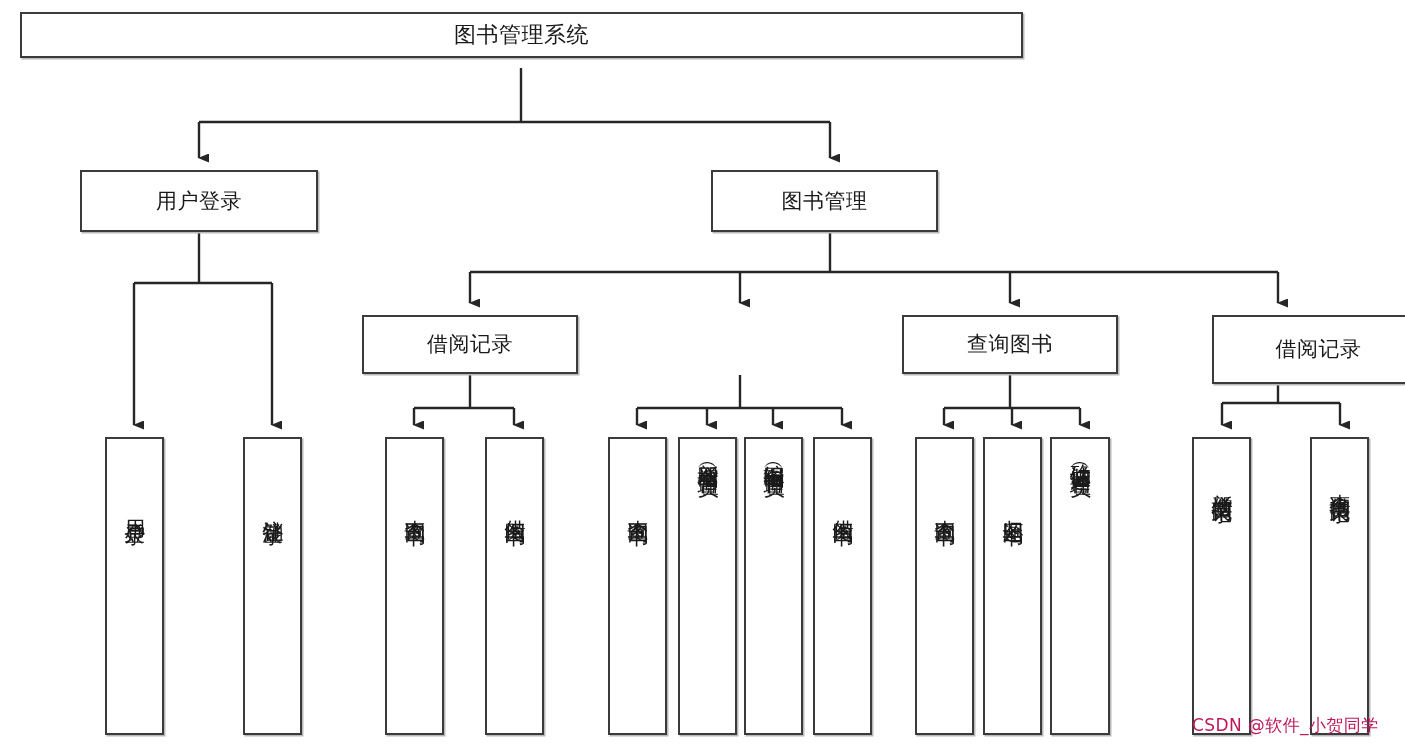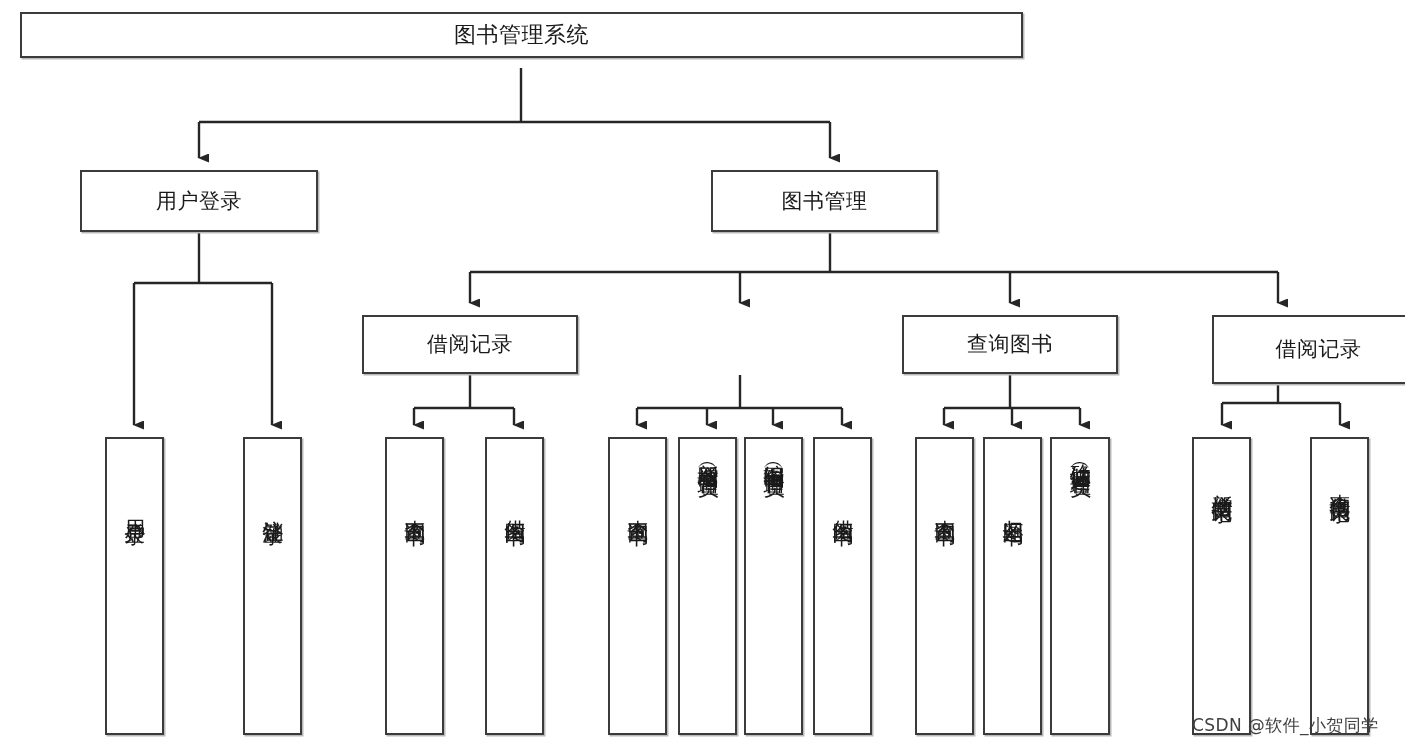--- a/index.html
+++ b/index.html
@@ -60,21 +60,21 @@
   .node.vert .node-label {
     writing-mode: vertical-rl;
     text-orientation: upright;
     font-size: 21px;
     line-height: 1.0;
     letter-spacing: 2px;
     white-space: nowrap;
   }
   .watermark {
     position: absolute;
-    color: #404040;
+    color: #be185d;
     font-size: 17px;
     white-space: nowrap;
     letter-spacing: 0.4px;
   }
 </style>
 </head>
 <body>
 
 <div id="diagram-root">
 

